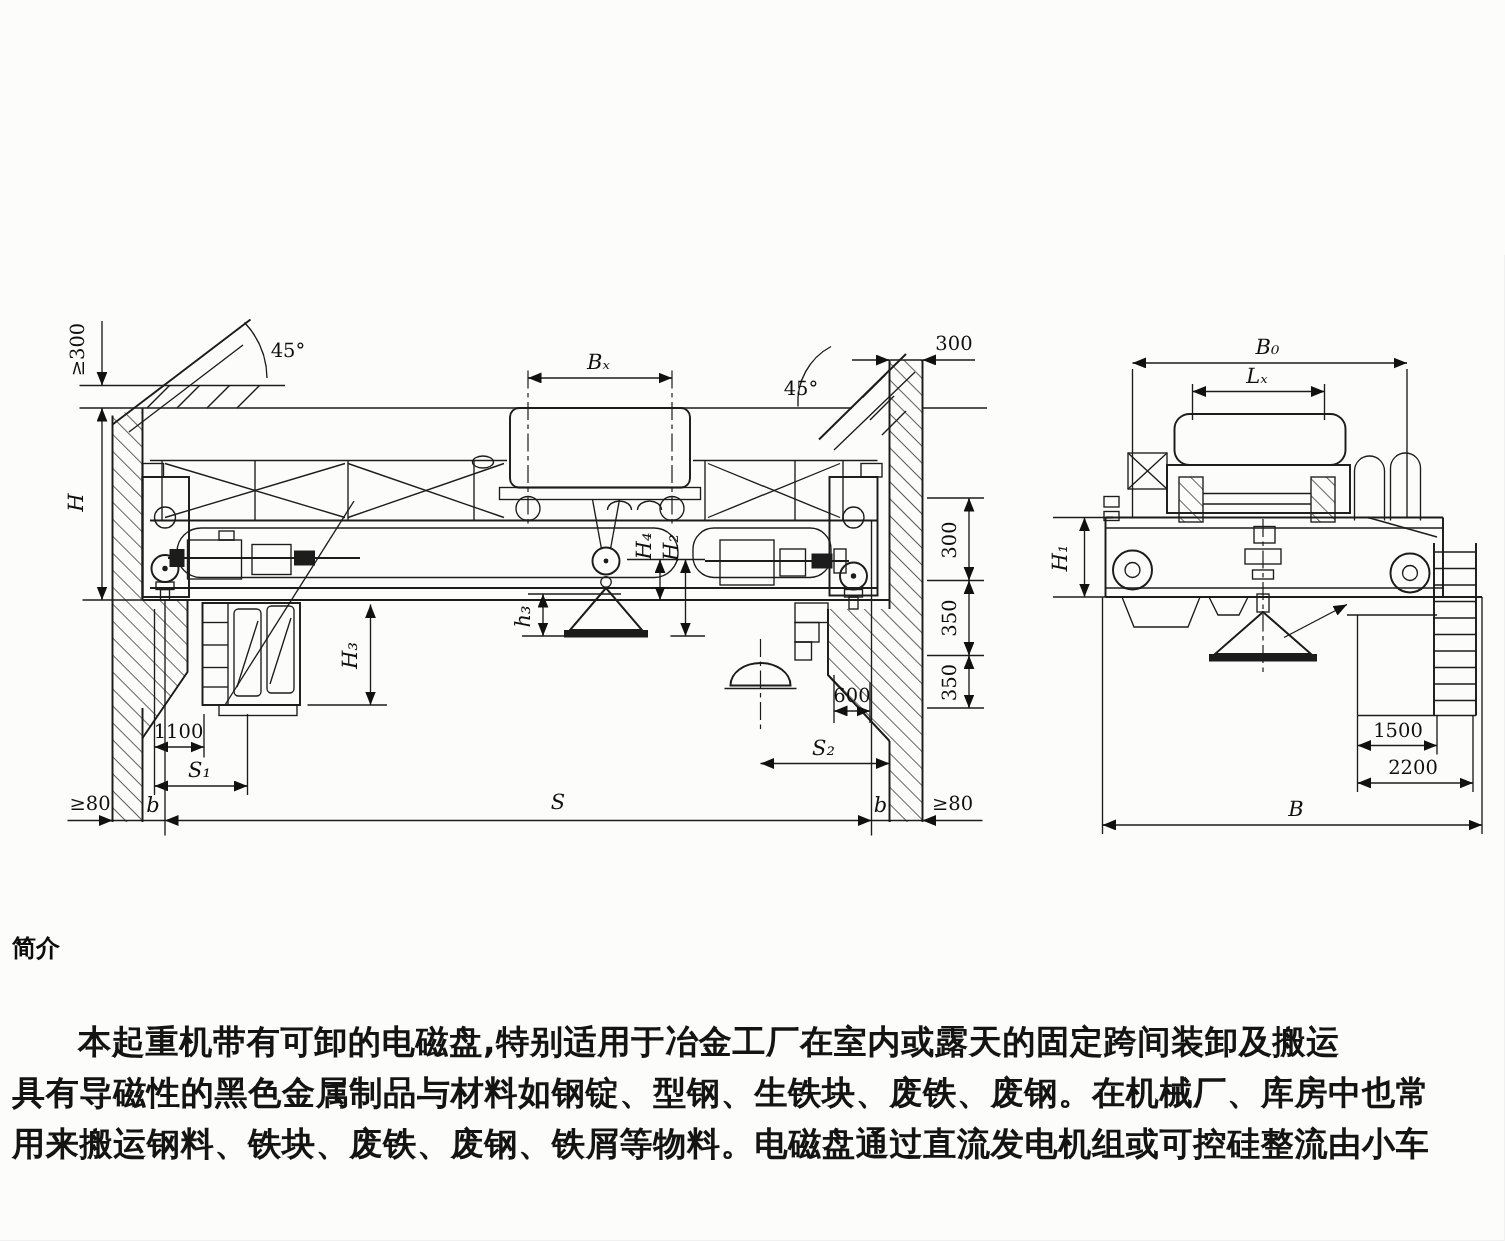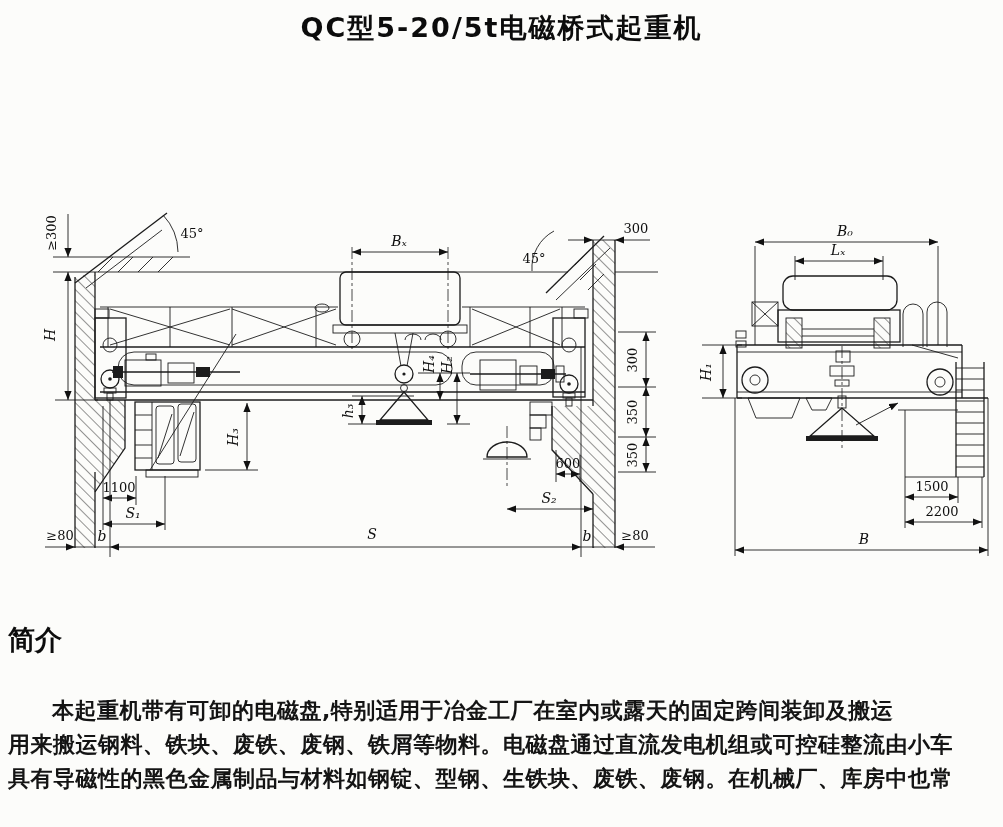--- a/index.html
+++ b/index.html
@@ -2,39 +2,38 @@
 <html><head>
 <meta charset="utf-8">
 <style>
   html,body{margin:0;padding:0;background:#e8e8e8;}
   #page{position:relative;width:1003px;height:827px;background:#fcfcfa;margin:0 auto;
         font-family:"DejaVu Sans",sans-serif;color:#111;overflow:hidden;}
   #title{position:absolute;top:10px;left:0;width:100%;text-align:center;
          font-size:27px;font-weight:bold;letter-spacing:2px;color:#0c0c0c;}
   #drawing{position:absolute;top:0;left:0;}
   #intro{position:absolute;left:8px;top:622px;width:985px;}
-  #intro-heading{font-size:27px;font-weight:bold;margin:0 0 8px 0;color:#0c0c0c;}
+  #intro-heading{font-size:16px;font-weight:bold;margin:0 0 8px 0;color:#0c0c0c;}
   .para{font-size:22px;font-weight:bold;line-height:34px;letter-spacing:0.5px;color:#141414;}
   .para .indent{text-indent:2em;margin-top:36px;}
   
   .ol{stroke:#1c1c1c;stroke-width:1.3;fill:none;}
   .tl{stroke:#1c1c1c;stroke-width:0.9;fill:none;}
   .dim{stroke:#1c1c1c;stroke-width:0.9;fill:none;}
   .cl{stroke:#1c1c1c;stroke-width:0.8;stroke-dasharray:12 3 3 3;fill:none;}
   .hfill{fill:url(#hatch);stroke:none;}
   .blk{fill:#1c1c1c;stroke:none;}
   text.d{font-family:"DejaVu Serif",serif;font-size:13px;fill:#0f0f0f;}
   text.i{font-family:"DejaVu Serif",serif;font-style:italic;font-size:14px;fill:#0f0f0f;}
 </style>
 </head>
 <body>
 
 <div id="page">
 
-  <div id="title">QC型5-20/5t电磁桥式起重机</div>
 
   <svg id="drawing" width="1003" height="615" viewBox="0 0 1003 615" xmlns="http://www.w3.org/2000/svg">
     <defs>
       <marker id="ar" orient="auto-start-reverse" markerWidth="11" markerHeight="9" refX="10" refY="4">
         <path d="M0,0 L10,4 L0,8 Z" fill="#111"></path>
       </marker>
       <pattern id="hatch" width="8" height="8" patternUnits="userSpaceOnUse" patternTransform="rotate(-45)">
         <line x1="0" y1="0" x2="0" y2="8" stroke="#2a2a2a" stroke-width="1"></line>
       </pattern>
     </defs>
@@ -365,18 +364,18 @@
         <line class="dim" x1="735" y1="550" x2="988" y2="550" marker-start="url(#ar)" marker-end="url(#ar)"></line>
         <text class="i" x="864" y="544" text-anchor="middle">B</text>
       </g>
     </g>
   </svg>
 
   <div id="intro">
     <div id="intro-heading">简介</div>
     <div class="para">
       <div class="indent">本起重机带有可卸的电磁盘,特别适用于冶金工厂在室内或露天的固定跨间装卸及搬运</div>
+      <div>具有导磁性的黑色金属制品与材料如钢锭、型钢、生铁块、废铁、废钢。在机械厂、库房中也常</div>
       <div>用来搬运钢料、铁块、废铁、废钢、铁屑等物料。电磁盘通过直流发电机组或可控硅整流由小车</div>
-      <div>具有导磁性的黑色金属制品与材料如钢锭、型钢、生铁块、废铁、废钢。在机械厂、库房中也常</div>
     </div>
   </div>
 
 </div>
 
 </body></html>

